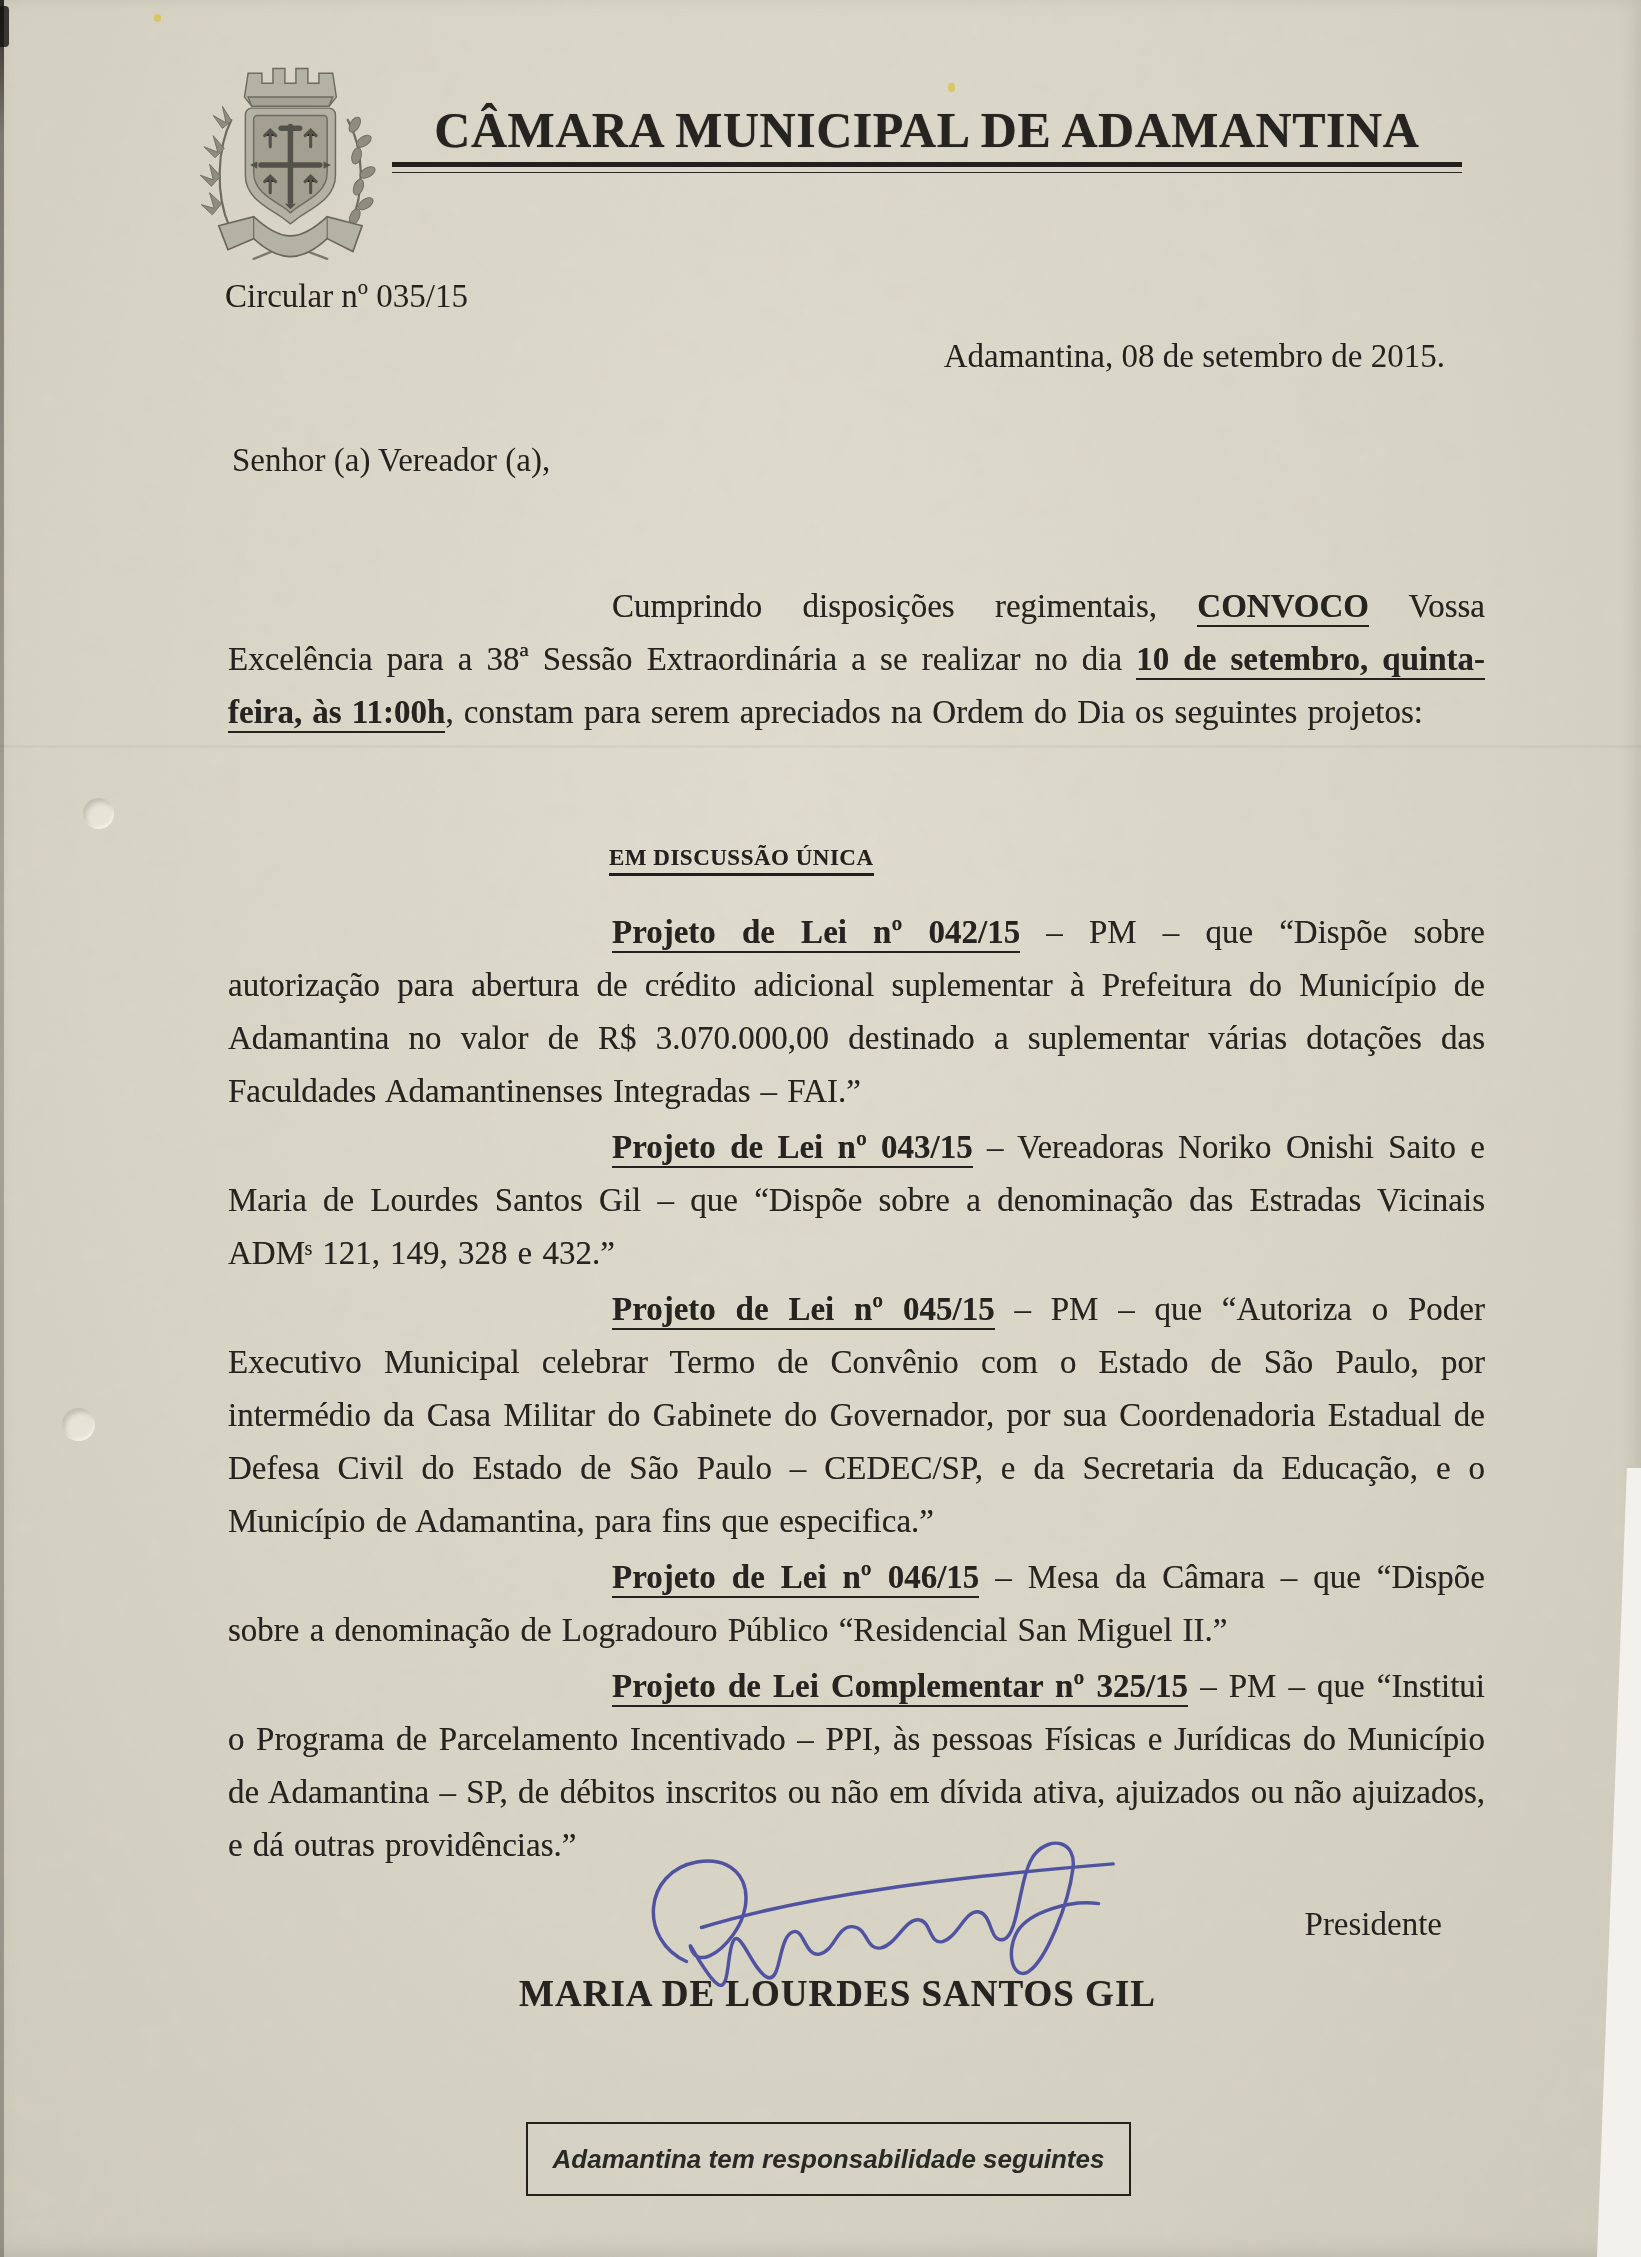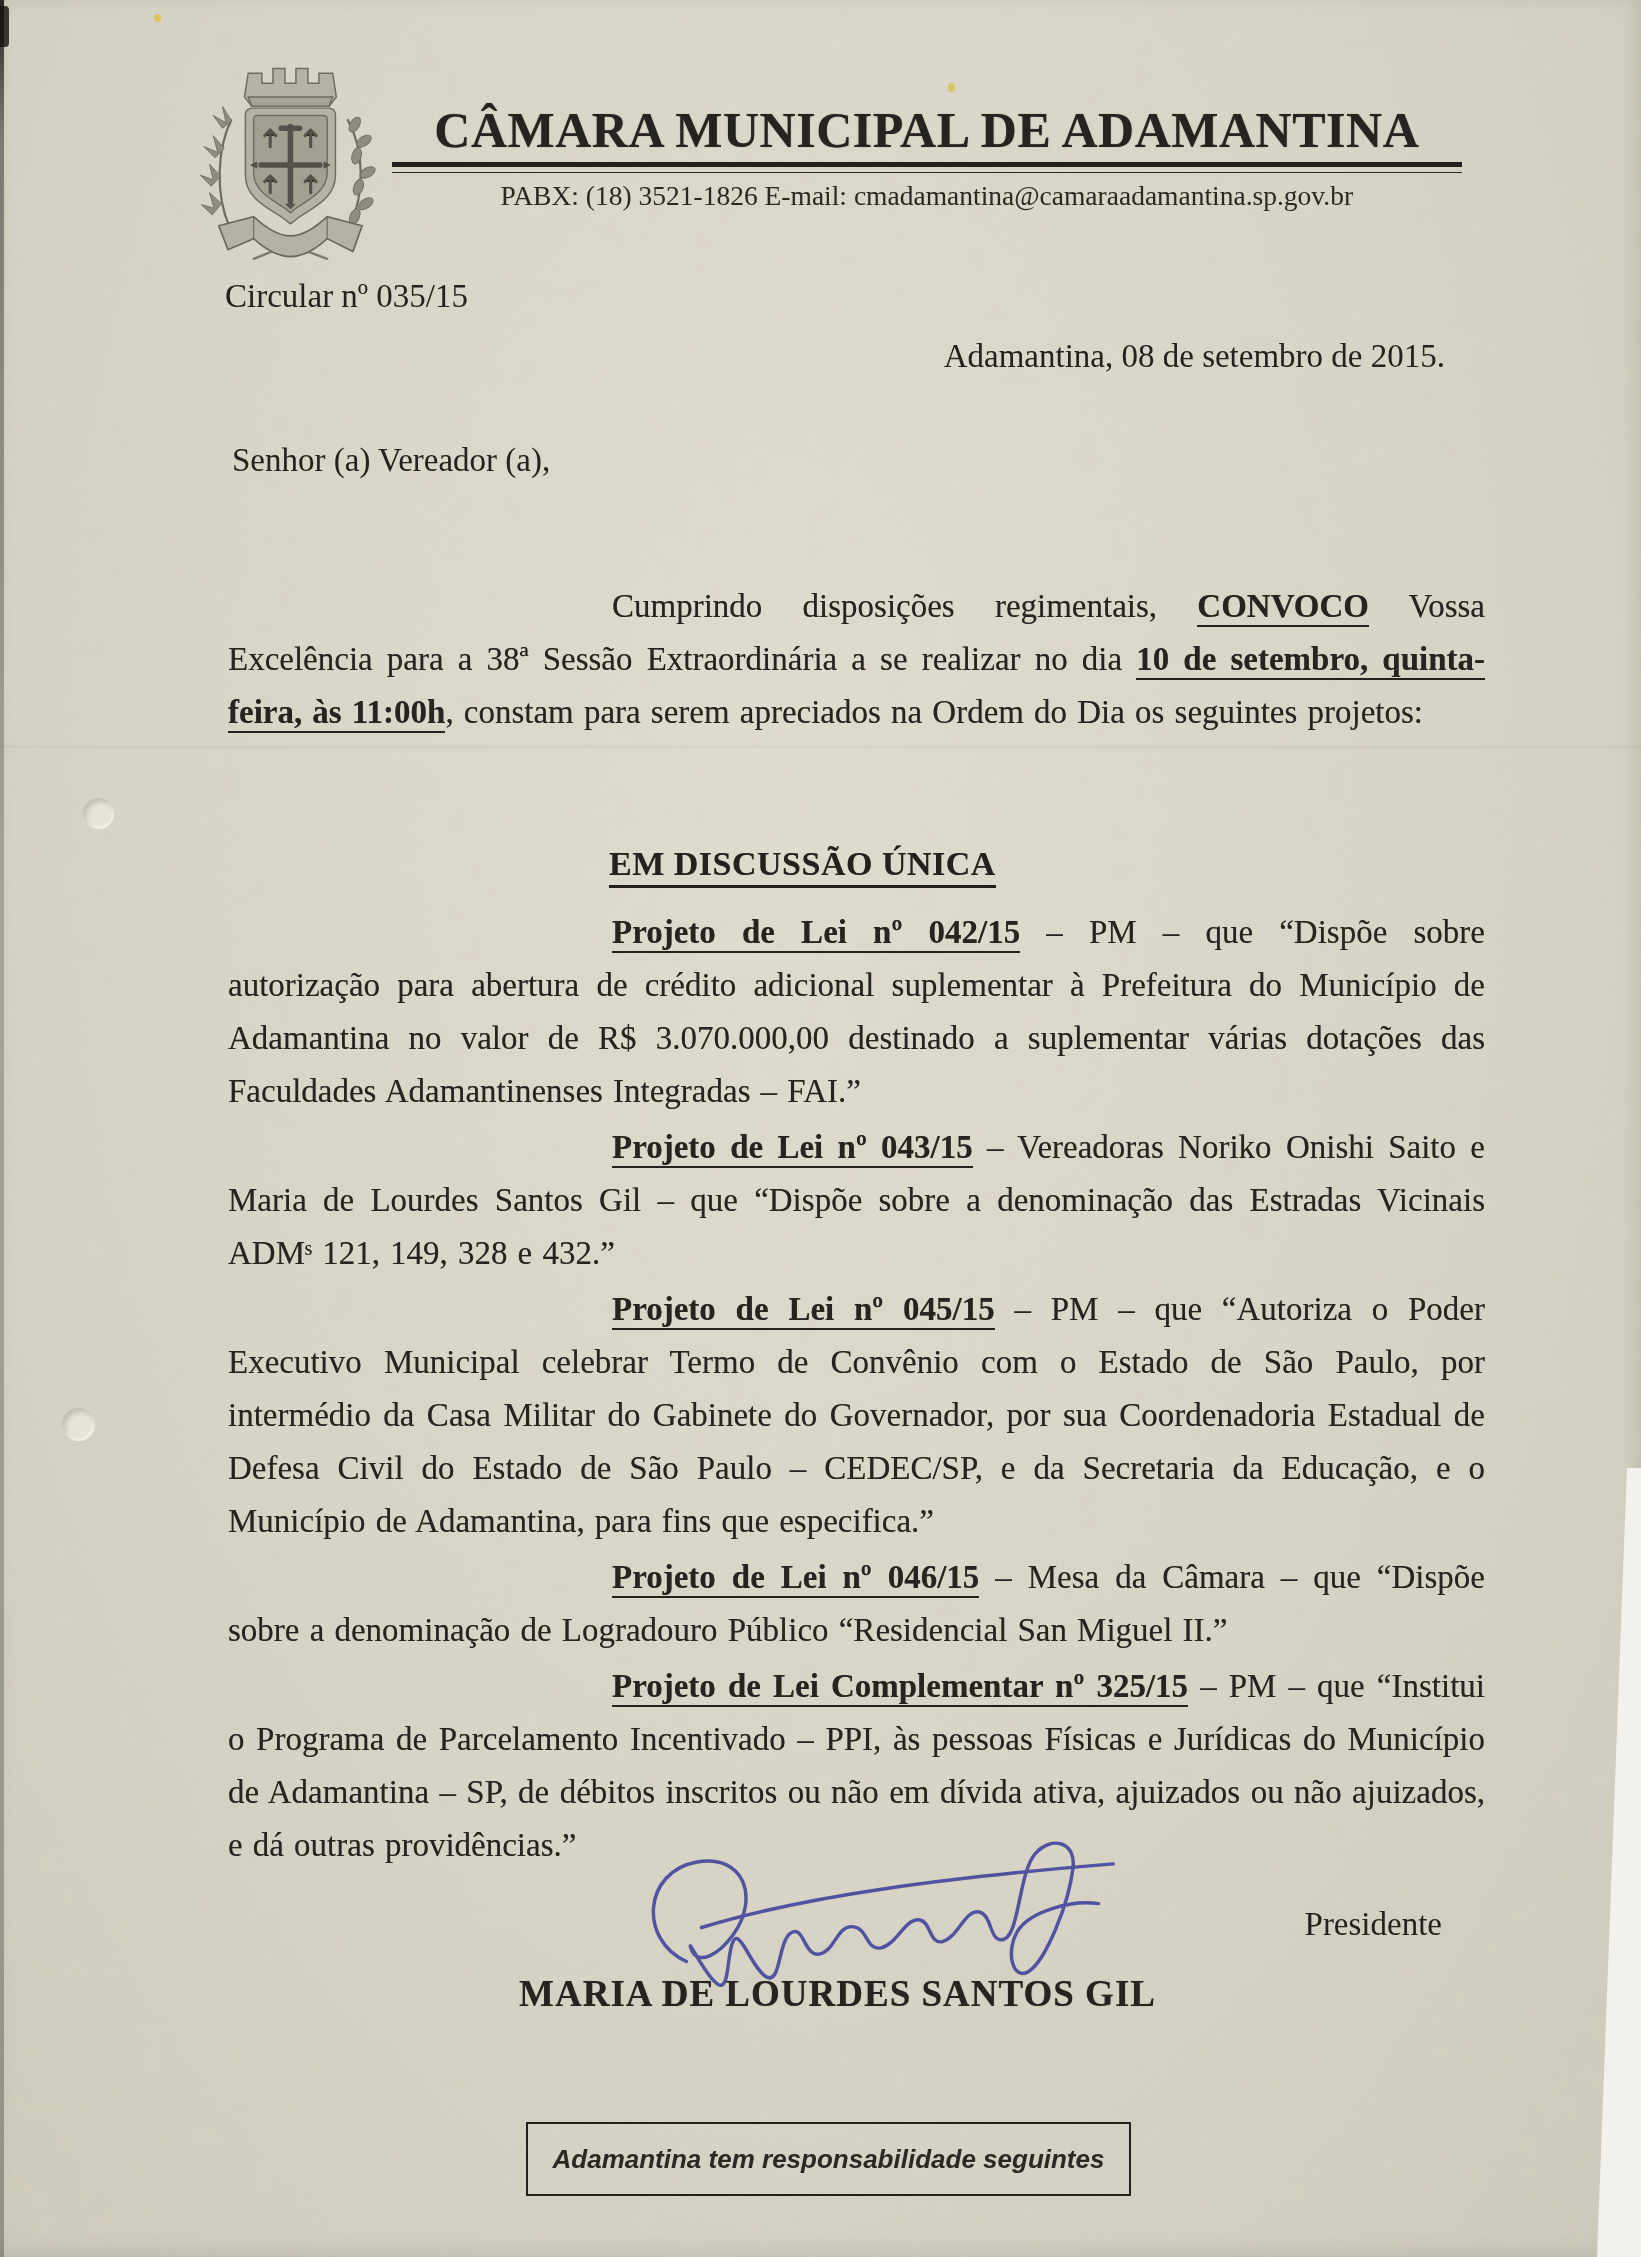--- a/index.html
+++ b/index.html
@@ -30,21 +30,21 @@
   .bodytext{position:absolute;left:225px;top:577px;width:1263px;}
   .bodytext p{
     margin:3px;font-size:33px;line-height:53px;text-align:justify;
     text-indent:384px;word-spacing:1.9px;color:#262420;
     text-shadow:0 0 0.6px rgba(38,36,32,.45);
   }
   .bodytext p.intro{margin-bottom:106px;}
   .bu{font-weight:bold;border-bottom:2.9px solid #24221e;padding-bottom:1px;}
   .section-head{margin:0 0 7.7px 384px;height:53px;}
   .section-head span{
-    display:inline-block;font-size:34px;font-weight:bold;letter-spacing:0.5px;
+    display:inline-block;font-size:23px;font-weight:bold;letter-spacing:0.5px;
     border-bottom:3.9px solid #21201c;padding-bottom:1.9px;color:#24221e;
     text-shadow:0 0 0.6px rgba(38,36,32,.45);
   }
   
   .sig-svg{position:absolute;left:587px;top:1827px;transform:rotate(-4deg);}
   .sig-name{position:absolute;left:229px;top:1972px;width:1217px;text-align:center;
     font-size:37px;font-weight:bold;letter-spacing:1px;color:#262420;
     text-shadow:0 0 0.7px rgba(38,36,32,.5);}
   .sig-role{position:absolute;left:225px;top:1906px;width:1217px;text-align:right;font-size:33px;}
   
@@ -145,21 +145,20 @@
 
       <g fill="#b4b2a4" stroke="#696858" stroke-width="1.8">
         <path d="M28 196 L66 186 C 96 214 116 214 146 186 L184 196 L174 224 L146 210 C 118 236 94 236 66 210 L38 222 Z"></path>
         <path d="M66 186 L66 210 M146 186 L146 210" fill="none" stroke-width="1.2"></path>
       </g>
     </svg>
     <div class="masthead">
       <div class="title">CÂMARA MUNICIPAL DE ADAMANTINA</div>
       <div class="rule-thick"></div>
       <div class="rule-thin"></div>
-      <div class="addr">PABX: (18) 3521-1826   E-mail: cmadamantina@camaraadamantina.sp.gov.br</div>
     </div>
   </div>
 
   <div class="circular">Circular nº 035/15</div>
   <div class="dateline">Adamantina, 08 de setembro de 2015.</div>
   <div class="salutation">Senhor (a) Vereador (a),</div>
 
   <div class="bodytext">
     <p class="intro"><span>Cumprindo disposições regimentais, </span><span class="bu">CONVOCO</span><span> Vossa Excelência para a 38ª Sessão Extraordinária a se realizar no dia </span><span class="bu">10 de setembro, quinta-feira, às 11:00h</span><span>, constam para serem apreciados na Ordem do Dia os seguintes projetos:</span></p>
 

